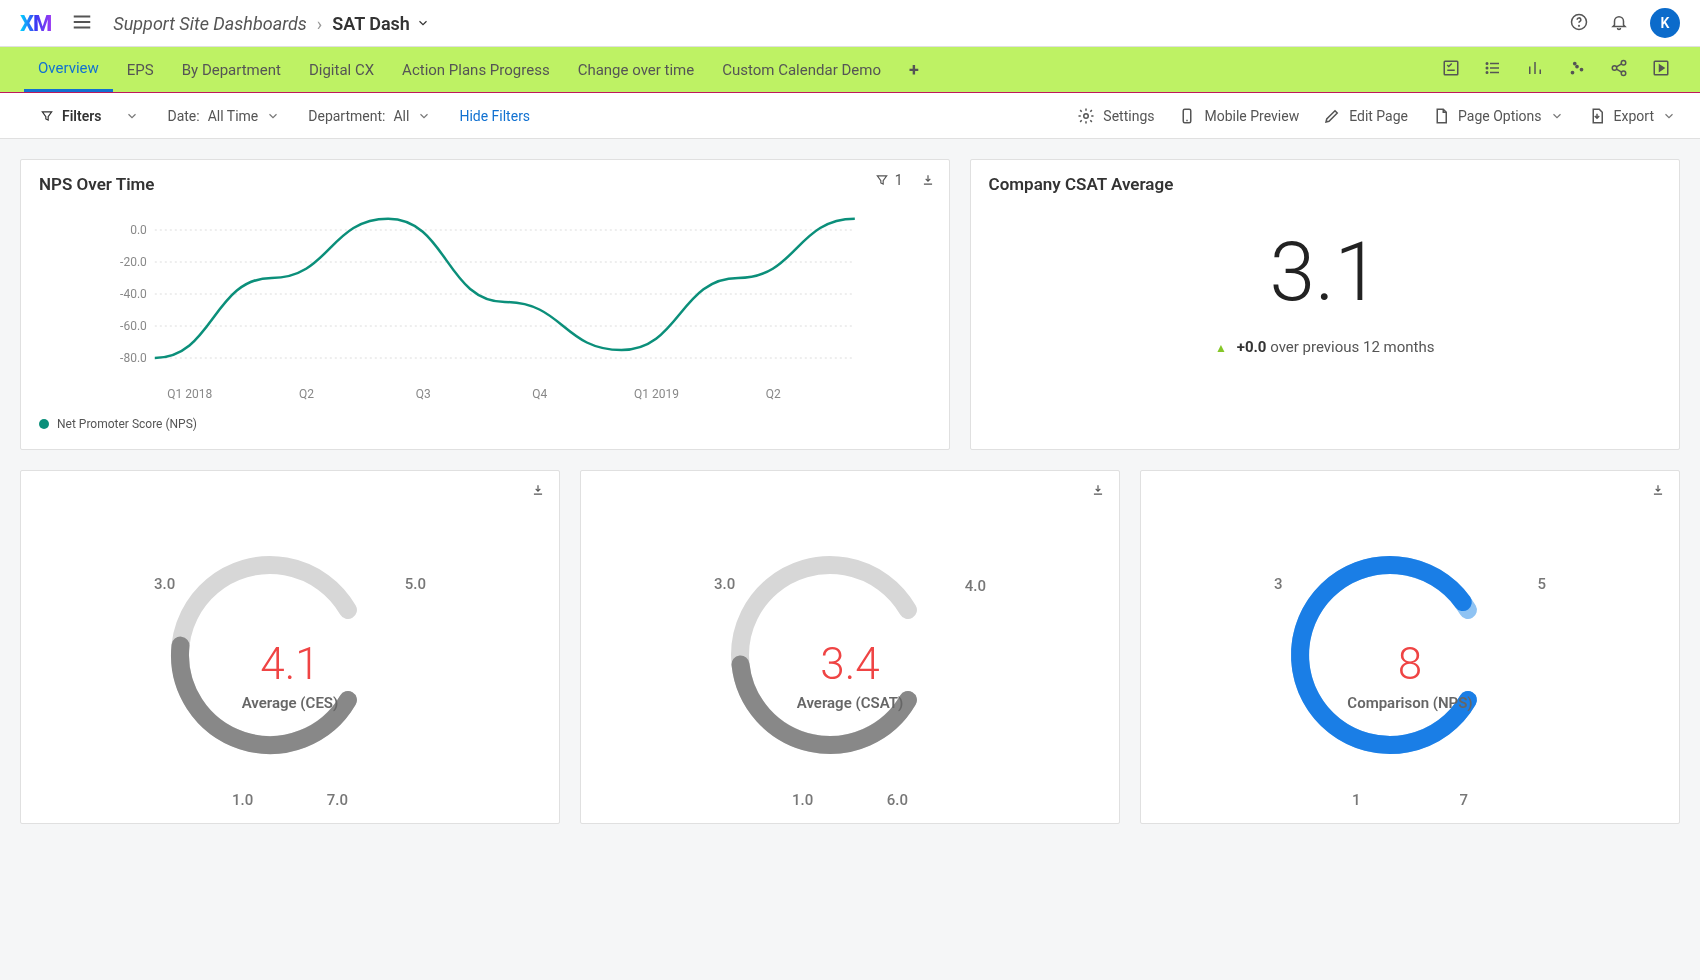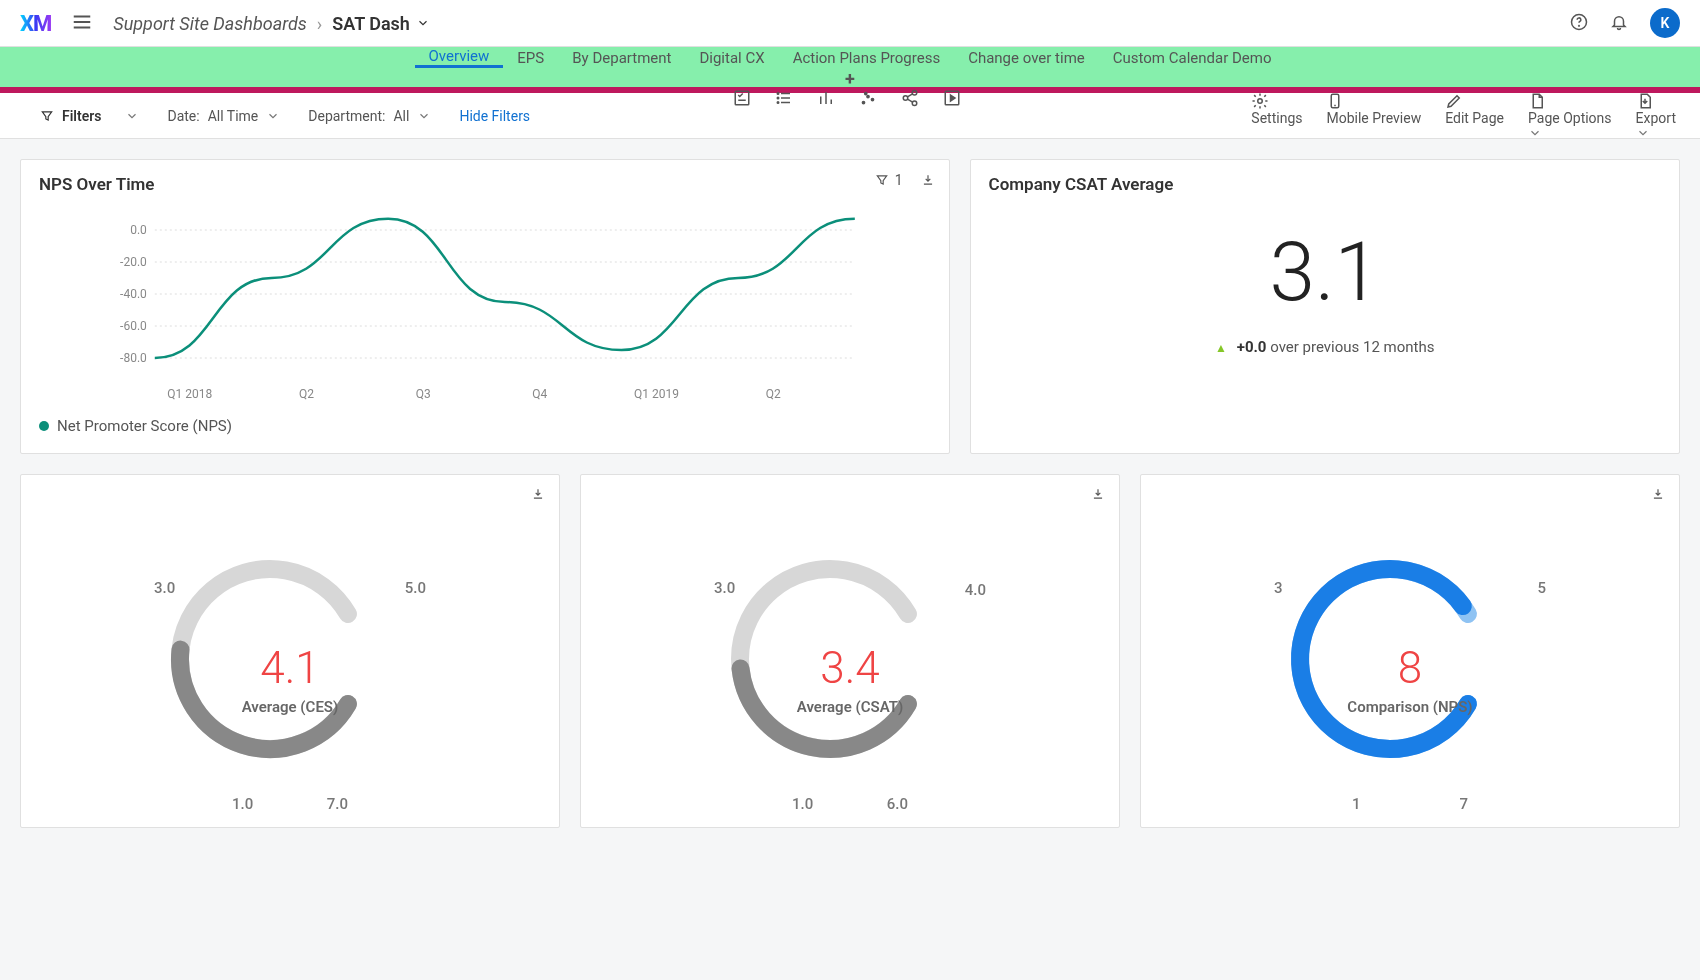--- a/index.html
+++ b/index.html
@@ -13,51 +13,51 @@
 .breadcrumb { display: flex; align-items: center; gap: 10px; color: #555; font-size: 18px; }
 .breadcrumb .parent { color: #555; font-style: italic; }
 .breadcrumb .sep { color: #999; }
 .breadcrumb .current { color: #333; font-weight: 600; display: flex; align-items: center; gap: 6px; }
 .topbar .spacer { flex: 1; }
 .topicons { display: flex; align-items: center; gap: 22px; }
 .topicons .iconbtn { cursor: pointer; color: #555; }
 .avatar { width: 30px; height: 30px; border-radius: 50%; background: #0b6bcb; color: #fff; display: flex; align-items: center; justify-content: center; font-size: 14px; font-weight: 600; }
 
 
-.tabsrow { display: flex; align-items: center; height: 46px; background: #86efac; border-bottom: 6px solid #be185d; padding: 0 24px; flex-direction: column; }
+.tabsrow { display: flex; align-items: center; height: 46px; background: #bef264; border-bottom: 1px solid #be185d; padding: 0 24px; }
 .tabsrow .tab { padding: 0 14px; height: 100%; display: flex; align-items: center; color: #555; cursor: pointer; font-size: 15px; }
 .tabsrow .tab.active { color: #1171d1; border-bottom: 3px solid #1171d1; font-weight: 400; }
 .tabsrow .addtab { padding: 0 14px; color: #555; cursor: pointer; font-size: 18px; font-weight: 700; }
 .tabsrow .spacer { flex: 1; }
 .tabsrow .toolicons { display: flex; gap: 24px; padding-right: 6px; }
 .tabsrow .toolicons .iconbtn { cursor: pointer; color: #555; }
 
 
 .filterrow { display: flex; align-items: center; height: 46px; background: #fff; border-bottom: 1px solid #e0e0e0; padding: 0 24px 0 40px; gap: 28px; }
 .filterrow .filters-label { display: flex; align-items: center; gap: 8px; font-weight: 600; }
 .filterrow .chev { color: #777; }
 .filterrow .filter-chip { display: flex; align-items: center; gap: 8px; color: #555; cursor: pointer; }
 .filterrow .filter-chip .key { color: #555; }
 .filterrow .filter-chip .val { color: #555; }
 .filterrow .hide-filters { color: #1171d1; cursor: pointer; }
 .filterrow .spacer { flex: 1; }
 .filterrow .rightbtns { display: flex; gap: 24px; }
-.filterrow .rightbtns .btn { display: flex; align-items: flex-start; gap: 0; cursor: pointer; color: #555; flex-direction: column; }
+.filterrow .rightbtns .btn { display: flex; align-items: center; gap: 8px; cursor: pointer; color: #555; }
 
 
 .content { padding: 20px; display: grid; grid-template-columns: 56% 1fr; gap: 20px; }
 .row2 { grid-column: 1 / -1; display: grid; grid-template-columns: repeat(3, 1fr); gap: 20px; }
 .card { background: #fff; border: 1px solid #e0e0e0; border-radius: 2px; padding: 14px 18px 18px; position: relative; }
 .card .title { font-size: 17px; font-weight: 600; color: #333; }
 .card .card-actions { position: absolute; top: 12px; right: 14px; display: flex; gap: 18px; color: #555; }
 .card .card-actions .ci { display: flex; align-items: center; gap: 6px; cursor: pointer; }
 
 
 .chartwrap { margin-top: 10px; }
-.legend { display: flex; align-items: center; gap: 8px; margin-top: 10px; color: #555; font-size: 15px; }
+.legend { display: flex; align-items: center; gap: 8px; margin-top: 10px; color: #555; font-size: 12px; }
 .legend .dot { width: 10px; height: 10px; border-radius: 50%; background: #0b8f7a; }
 
 
 .csat { text-align: center; padding: 30px 0 10px; }
 .csat .big { font-size: 82px; font-weight: 300; color: #222; }
 .csat .delta { margin-top: 18px; color: #555; font-size: 15px; }
 .csat .delta .tri { color: #85c728; font-size: 12px; margin-right: 6px; }
 .csat .delta .val { font-weight: 700; color: #333; }
 
 

